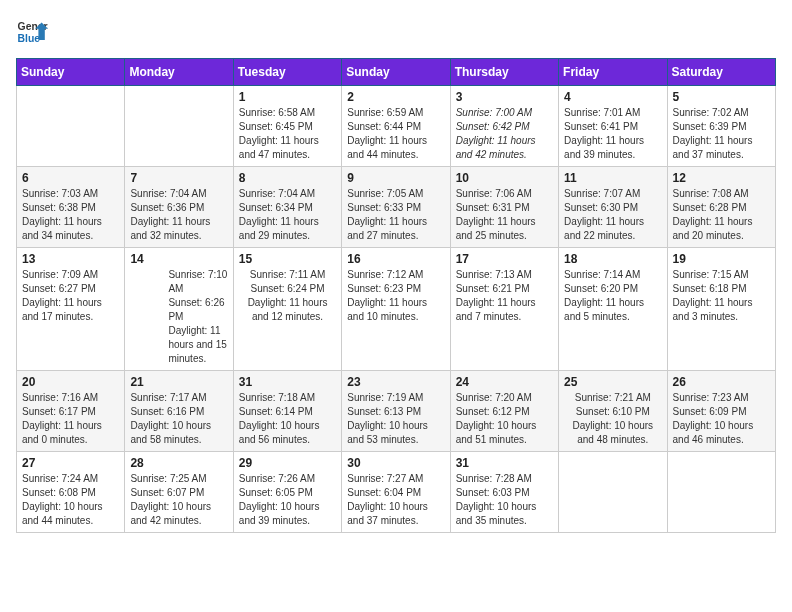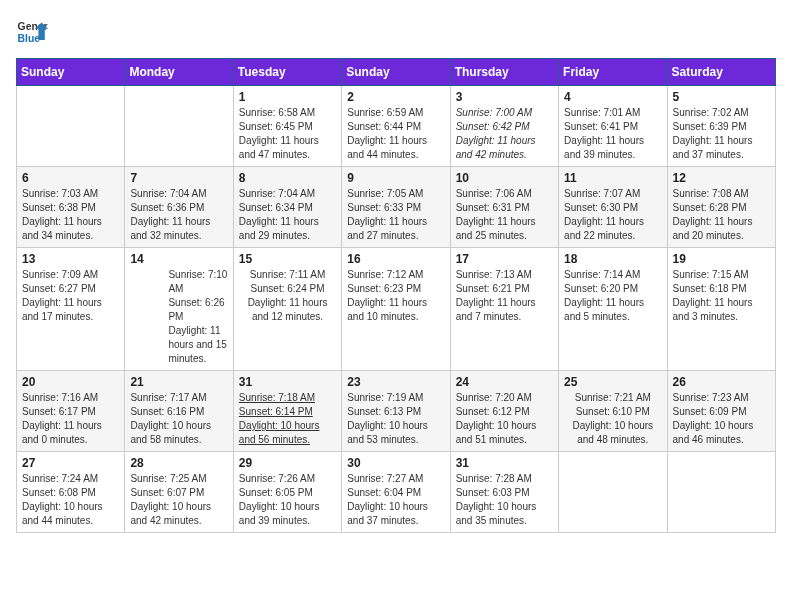--- a/index.html
+++ b/index.html
@@ -242,21 +242,21 @@
 Daylight: 11 hours and 0 minutes.</div>
         </td>
         <td>
           <div class="day-number">21</div>
           <div class="cell-info" style="white-space: pre-line;">Sunrise: 7:17 AM
 Sunset: 6:16 PM
 Daylight: 10 hours and 58 minutes.</div>
         </td>
         <td>
           <div class="day-number">31</div>
-          <div class="cell-info" style="white-space: pre-line; text-decoration: underline;">Sunrise: 7:18 AM
+          <div class="cell-info" style="white-space: pre-line;">Sunrise: 7:18 AM
 Sunset: 6:14 PM
 Daylight: 10 hours and 56 minutes.</div>
         </td>
         <td>
           <div class="day-number">23</div>
           <div class="cell-info" style="white-space: pre-line;">Sunrise: 7:19 AM
 Sunset: 6:13 PM
 Daylight: 10 hours and 53 minutes.</div>
         </td>
         <td>

